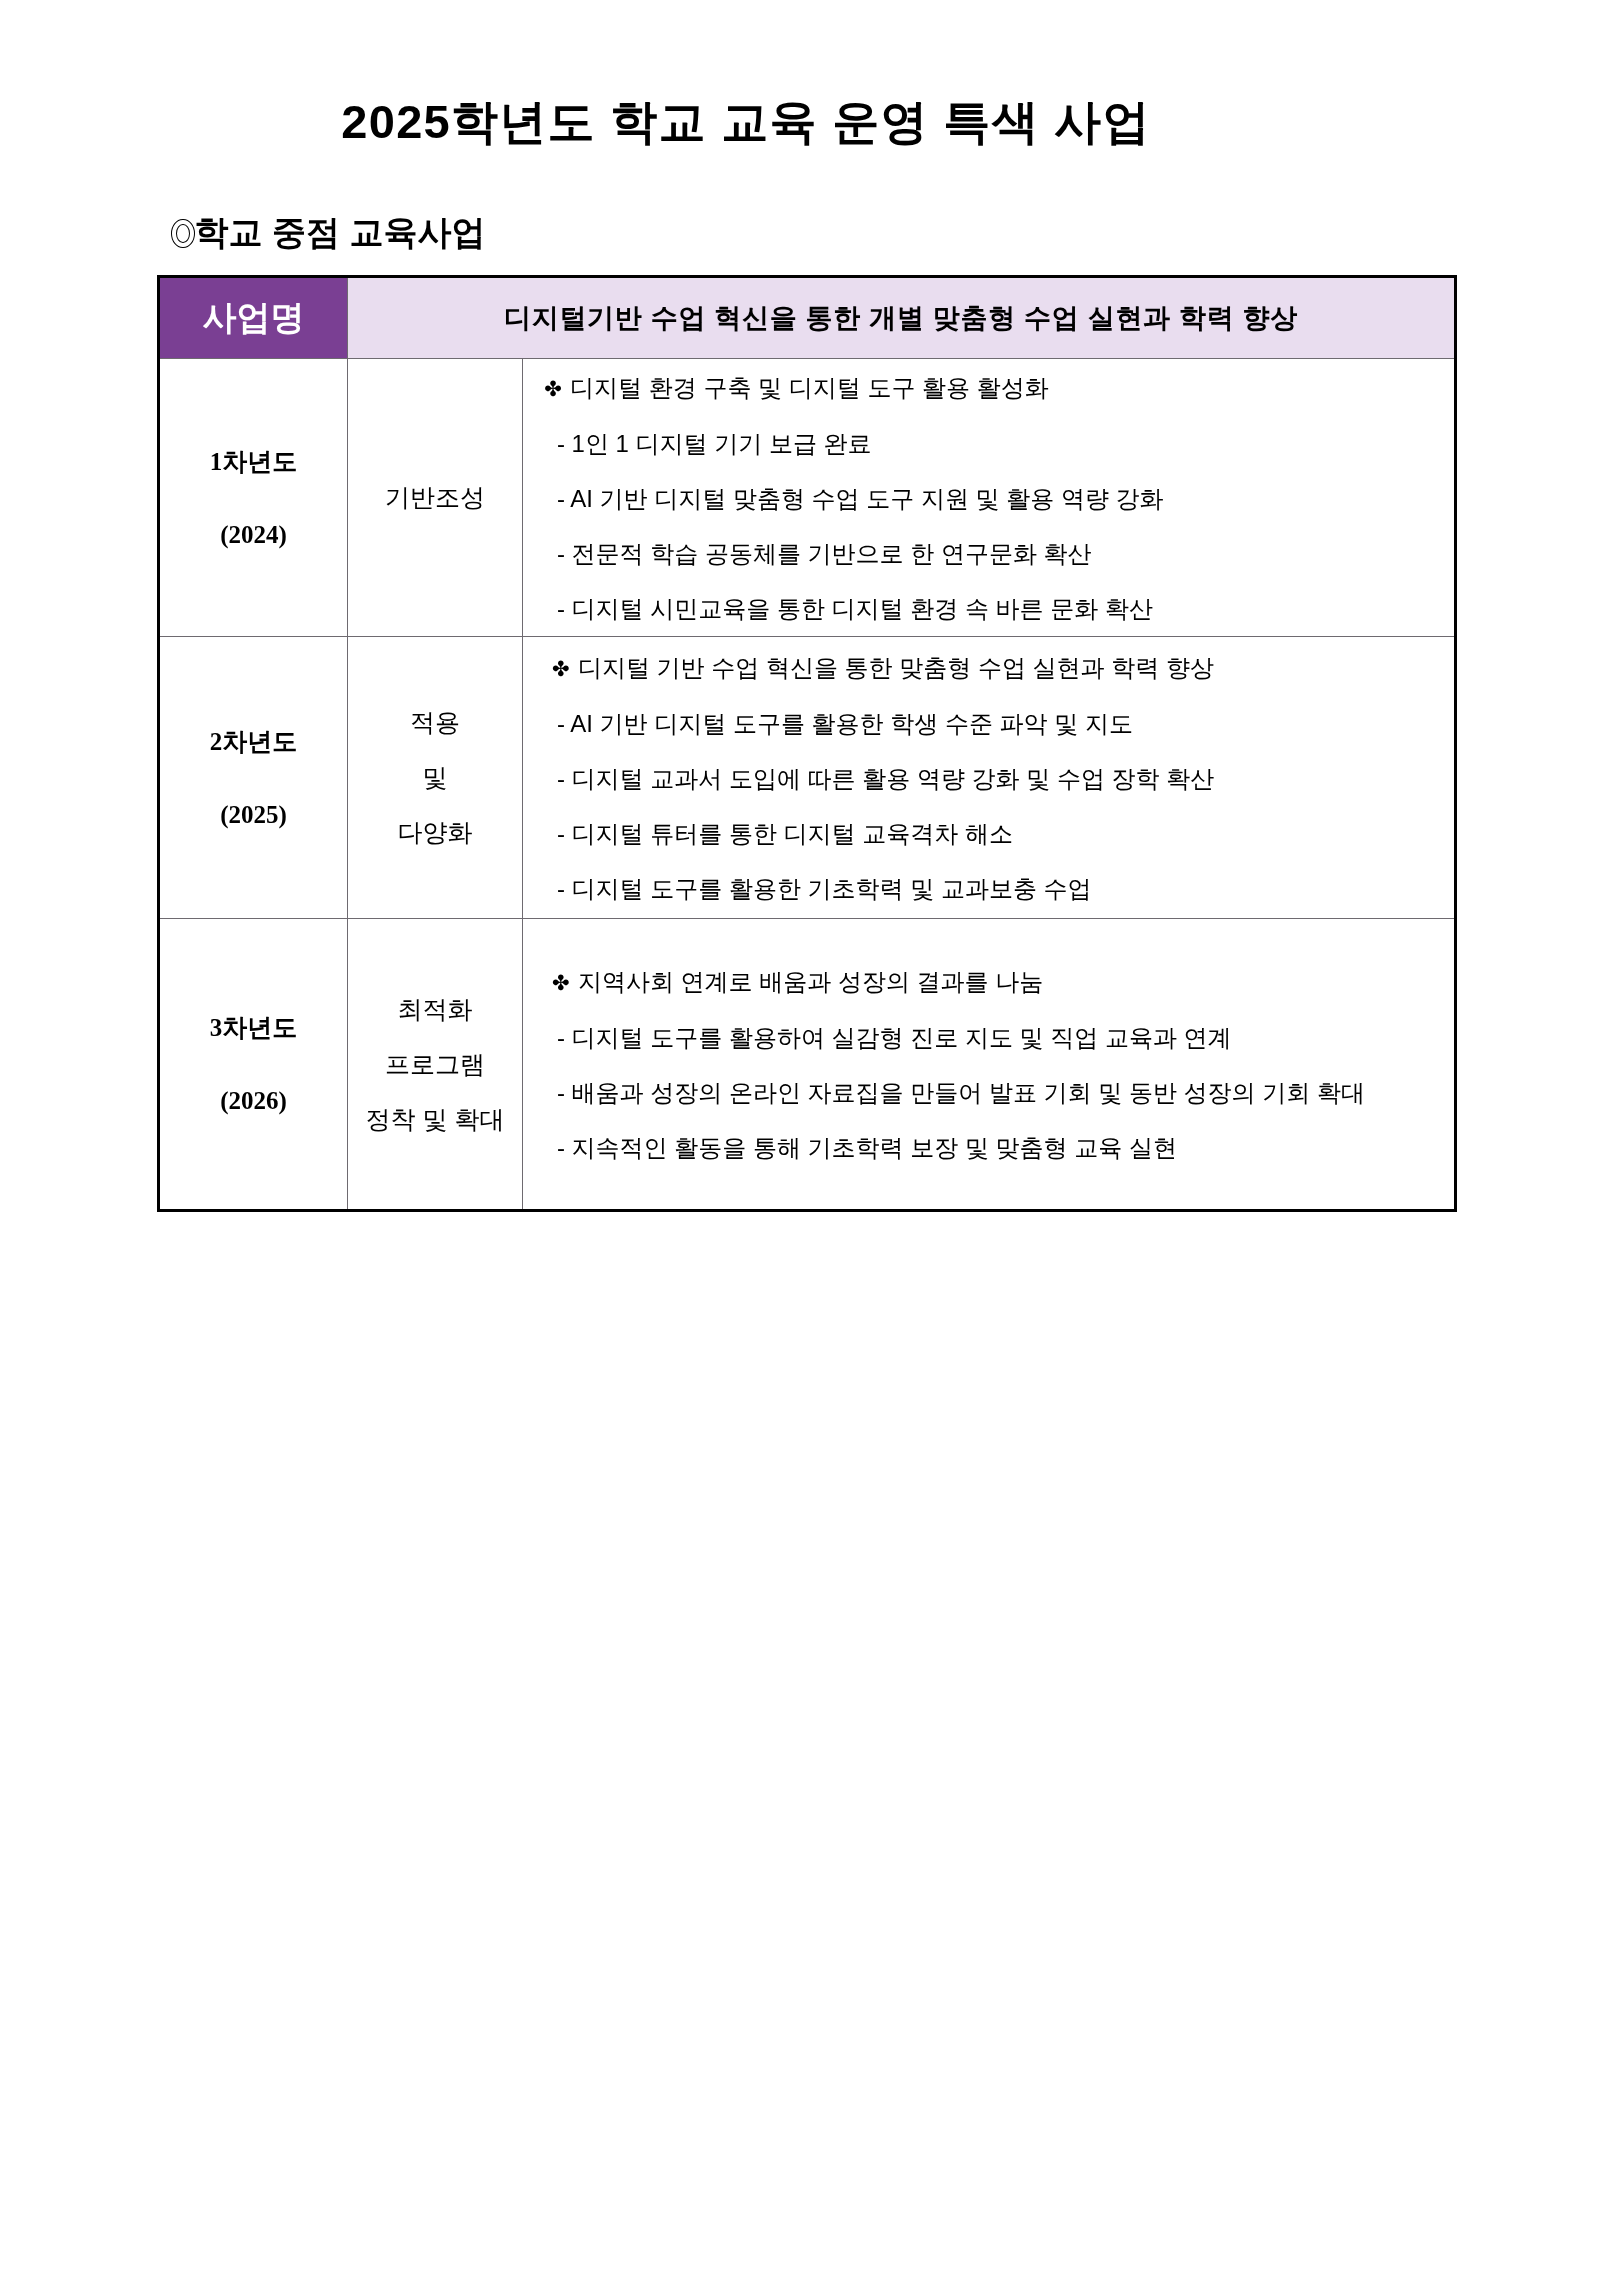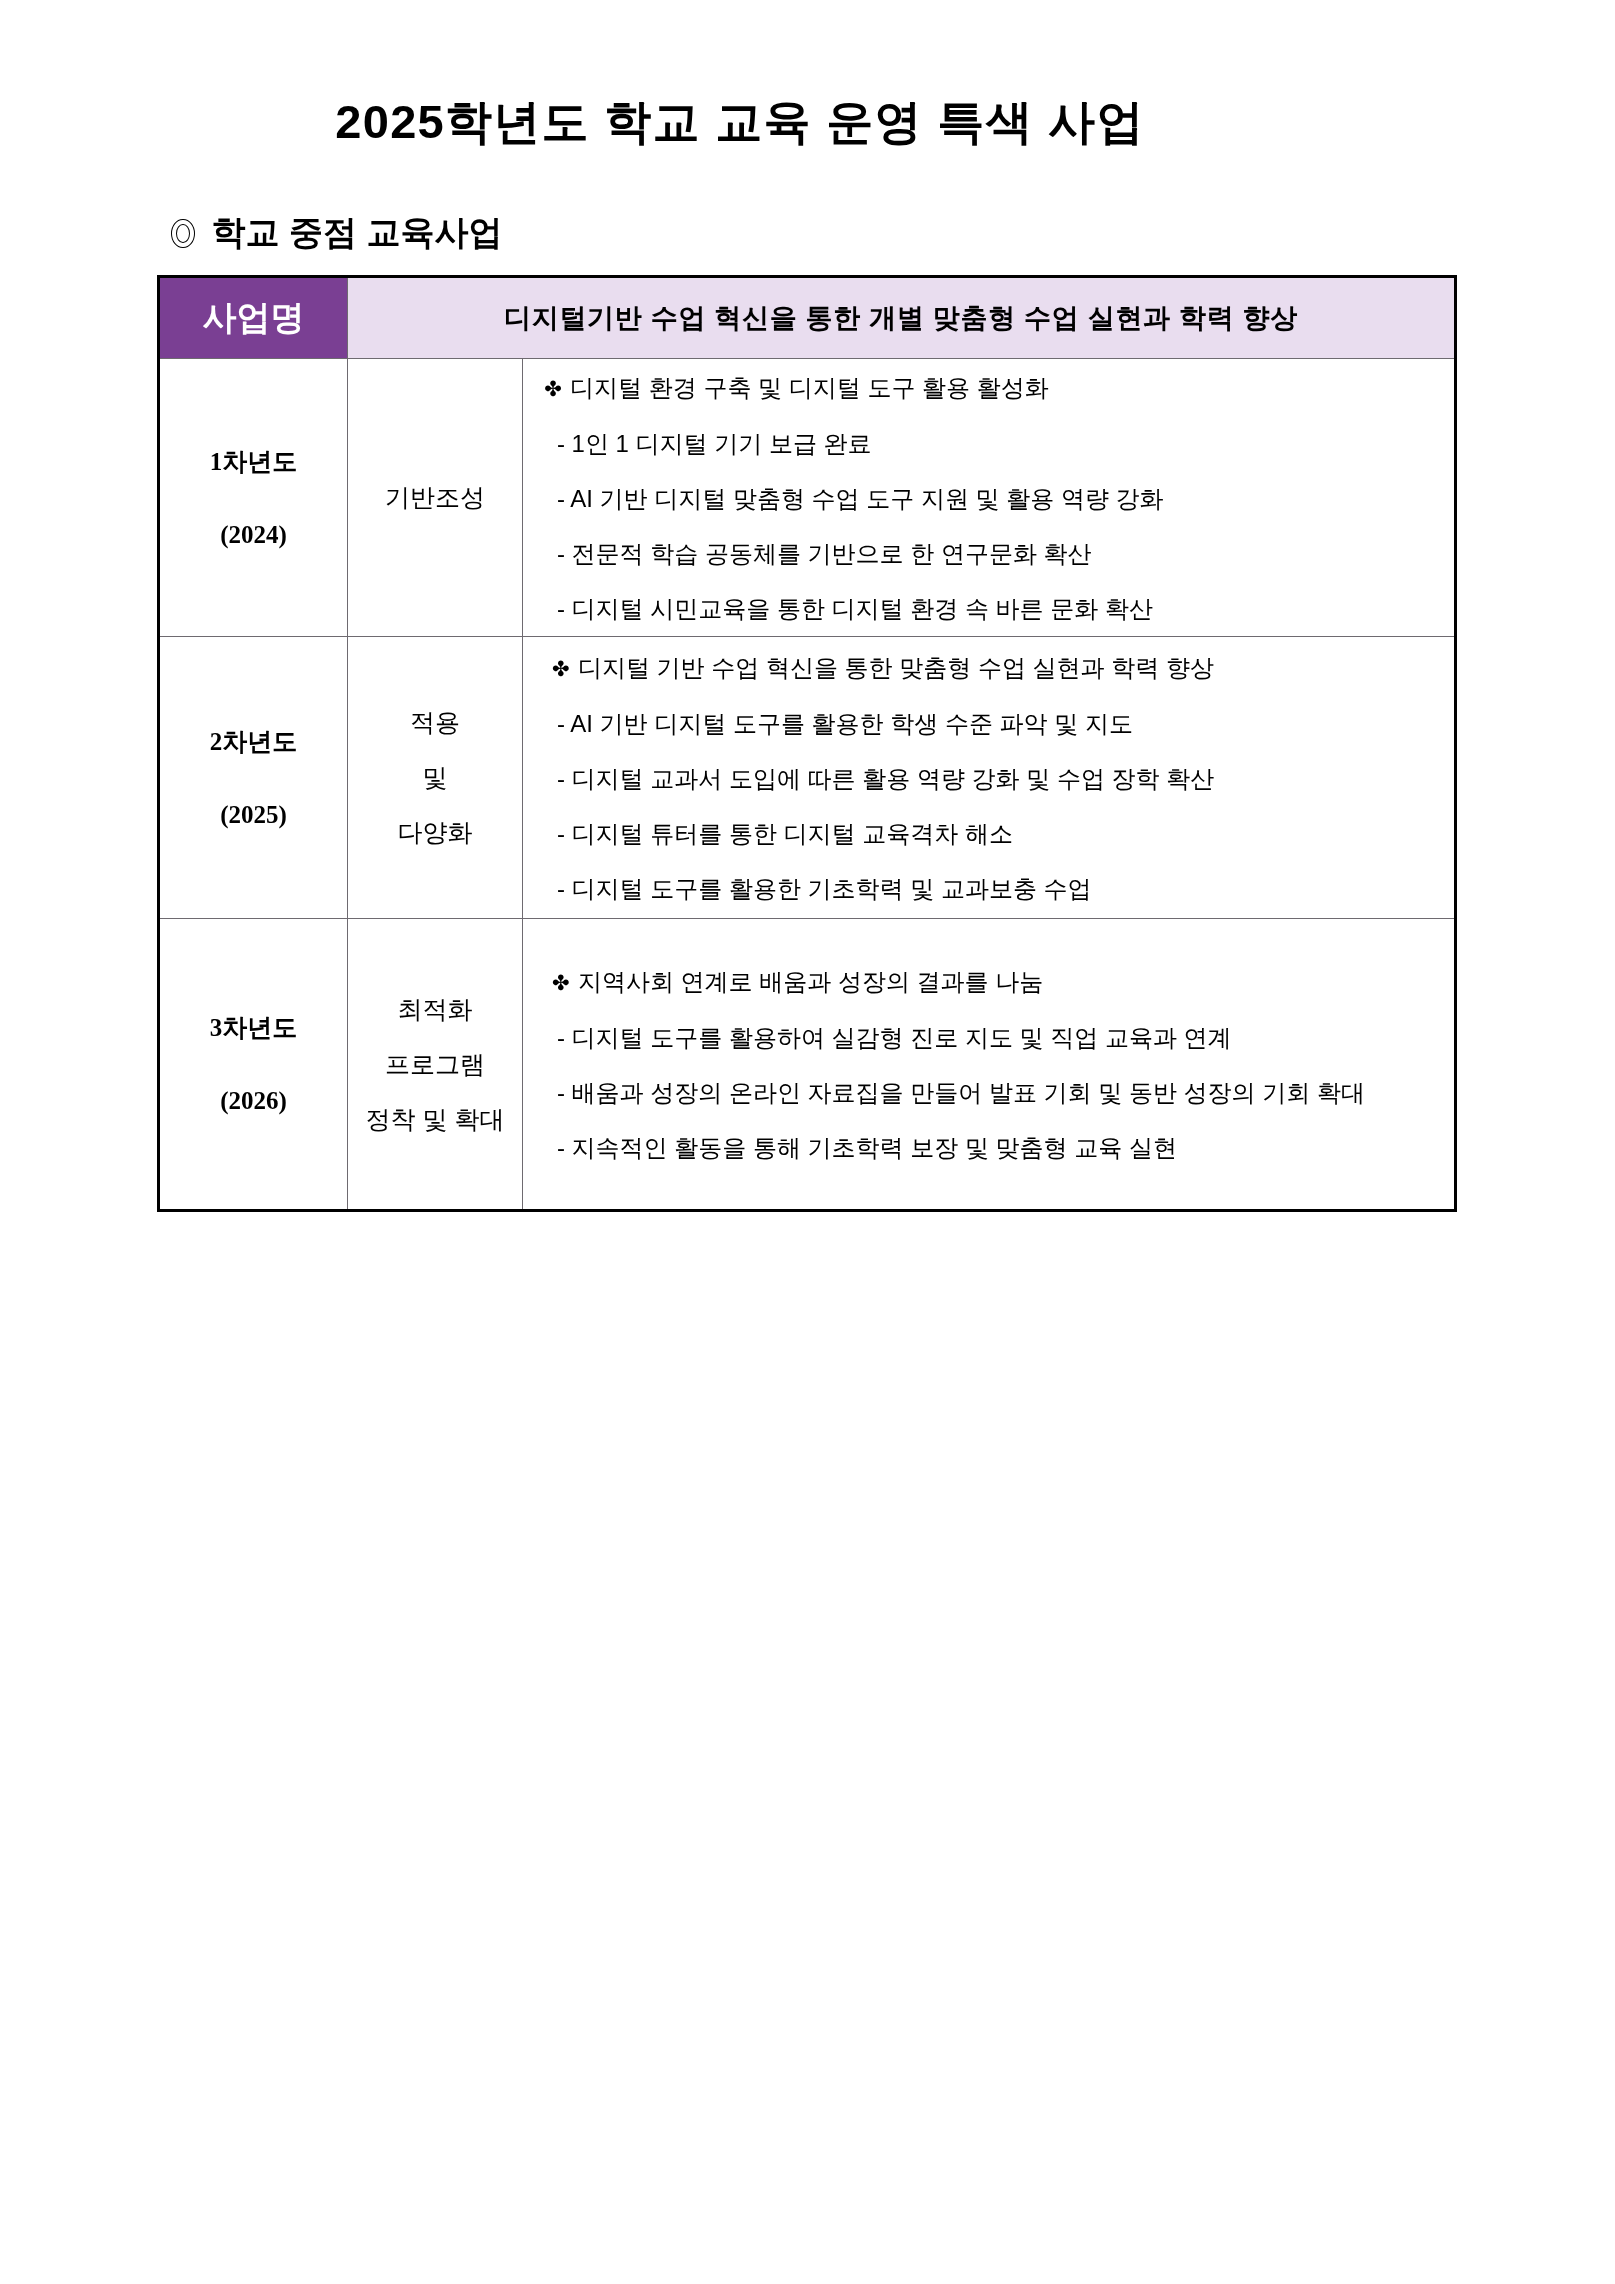--- a/index.html
+++ b/index.html
@@ -1,28 +1,28 @@
 <!DOCTYPE html>
 <html style="font-size:10.4px"><head>
 <meta charset="utf-8">
 <style>
   html, body { margin: 0; padding: 0; background: #ffffff; }
   body {
     width: 1616px; height: 2284px; position: relative; overflow: hidden;
     font-family: "DejaVu Sans", "Liberation Sans", sans-serif; color: #000;
   }
   .title {
-    position: absolute; left: 10px; width: 1460px; top: 91px;
+    position: absolute; left: 16px; width: 1460px; top: 91px;
     text-align: center; font-size: 47px; font-weight: bold; letter-spacing: 1.3px;
     font-family: "Liberation Sans", "DejaVu Sans", sans-serif;
   }
   .section-heading {
     position: absolute; left: 171px; top: 210px; font-size: 34px; font-weight: bold;
     font-family: "Liberation Sans", "DejaVu Sans", sans-serif;
-    display: flex; align-items: center; gap: 17px;
+    display: flex; align-items: center; 
   }
   .double-circle {
     width: 23.5px; height: 29px; border: 1.3px solid #000; border-radius: 50%;
     display: inline-flex; align-items: center; justify-content: center; box-sizing: border-box;
   }
   .double-circle::after {
     content: ""; width: 11.7px; height: 17px; border: 1.3px solid #000; border-radius: 50%; display: block;
   }
   table.plan {
     position: absolute; left: 157px; top: 275px; width: 1296px;

